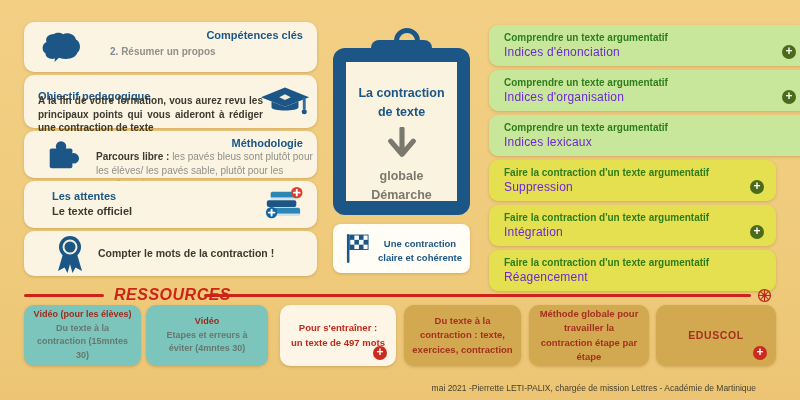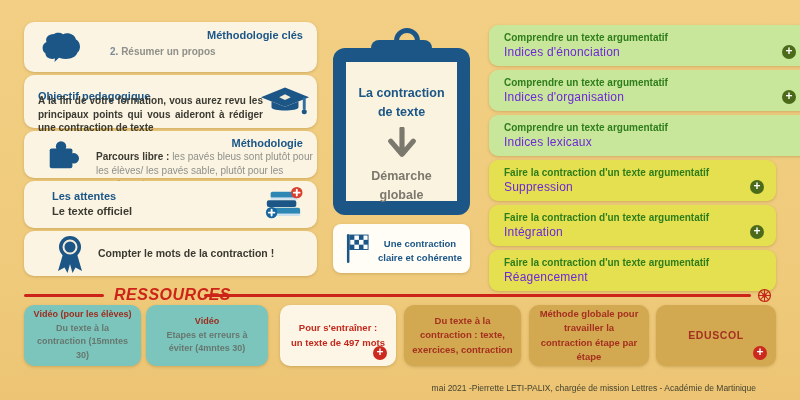--- a/index.html
+++ b/index.html
@@ -57,21 +57,21 @@
 <body>
 
 <div id="app">
 
   <div class="card" style="left:24px;top:22px;width:293px;height:50px;">
     <span class="abs" style="left:16px;top:9px;">
       <svg width="42" height="32" viewBox="0 0 42 32">
         <path fill="#1b5687" d="M14 3 C8 3 5 7 6.5 11 C1.5 13 1.5 20 5.5 22.5 C5.5 26.5 10.5 29 15 27.5 L14.5 31 L19 26.8 C27 29.5 35.5 27.5 37.5 21.5 C41.5 18.5 40.5 10.5 36 8.5 C35 3.5 28 .7 23 3.2 C20 1.2 16 1.6 14 3 Z"></path>
       </svg>
     </span>
-    <span class="abs t-title" style="right:14px;top:7px;">Méthodologie clés</span>
+    <span class="abs t-title" style="right:14px;top:7px;">Compétences clés</span>
     <div class="abs" style="left:86px;top:22px;font-size:10px;line-height:1.5;">
       <div>
         <span class="list-num">2.</span>
         <span class="list-txt">Résumer un propos</span>
       </div>
     </div>
   </div>
 
   <div class="card" style="left:24px;top:75px;width:293px;height:53px;">
     <span class="abs t-title" style="left:14px;top:15px;">Objectif pedagogique</span>
@@ -139,22 +139,22 @@
       <div class="clip-text1" style="padding-top:22px;">
         <div>La contraction</div>
         <div>de texte</div>
       </div>
       <div style="text-align:center;margin-top:4px;">
         <svg width="32" height="34" viewBox="0 0 34 36">
           <path d="M17 2 V24 M5 15 L17 29 L29 15" fill="none" stroke="#7b786e" stroke-width="5.5" stroke-linecap="round" stroke-linejoin="round"></path>
         </svg>
       </div>
       <div class="clip-text2" style="margin-top:2px;">
+        <div>globale</div>
         <div>Démarche</div>
-        <div>globale</div>
       </div>
     </div>
   </div>
 
   <div class="card" style="left:333px;top:224px;width:137px;height:49px;background:#fffdf6;border-radius:8px;">
     <span class="abs" style="left:12px;top:9px;">
       <svg width="25" height="31" viewBox="0 0 26 32">
         <rect x="2" y="1" width="2.6" height="30" rx="1.3" fill="#1b5687"></rect>
         <rect x="5" y="2" width="19" height="15" fill="#fff" stroke="#1b5687" stroke-width="1"></rect>
         <rect x="5" y="2" width="4.75" height="5" fill="#1b5687"></rect>

